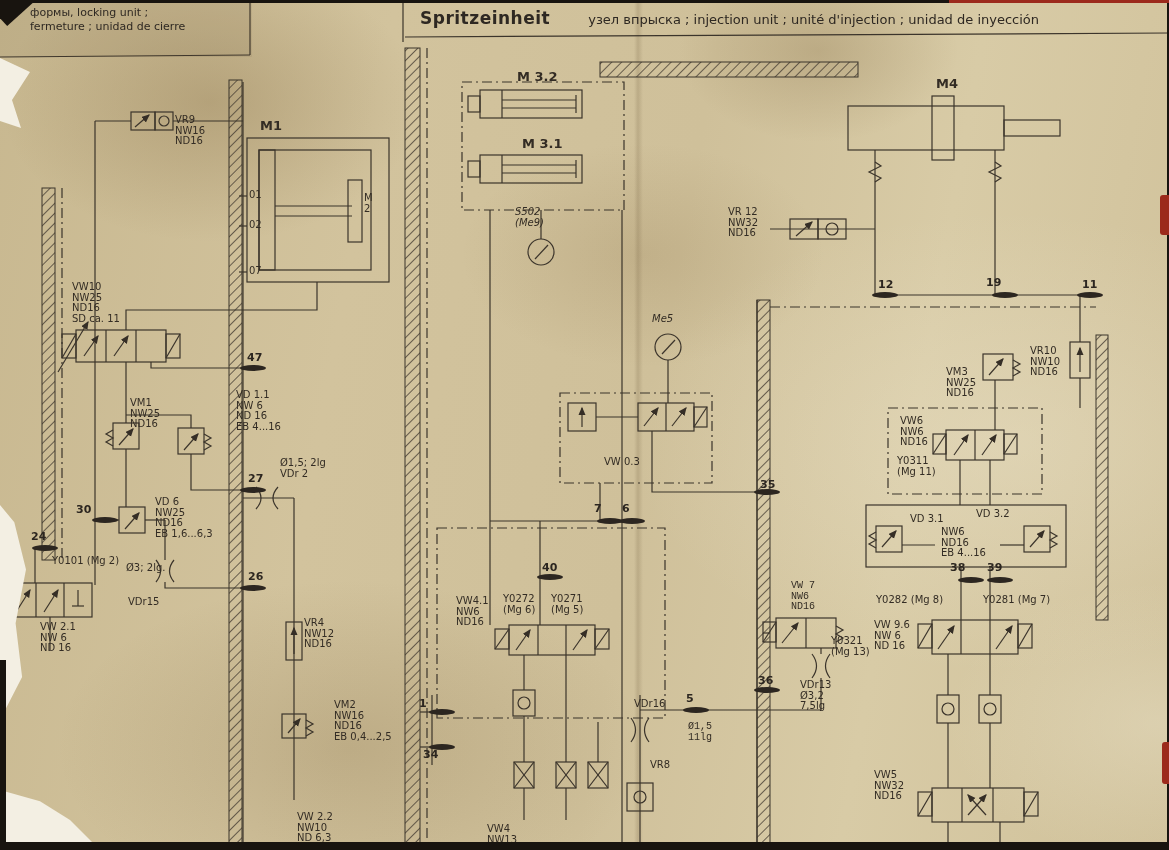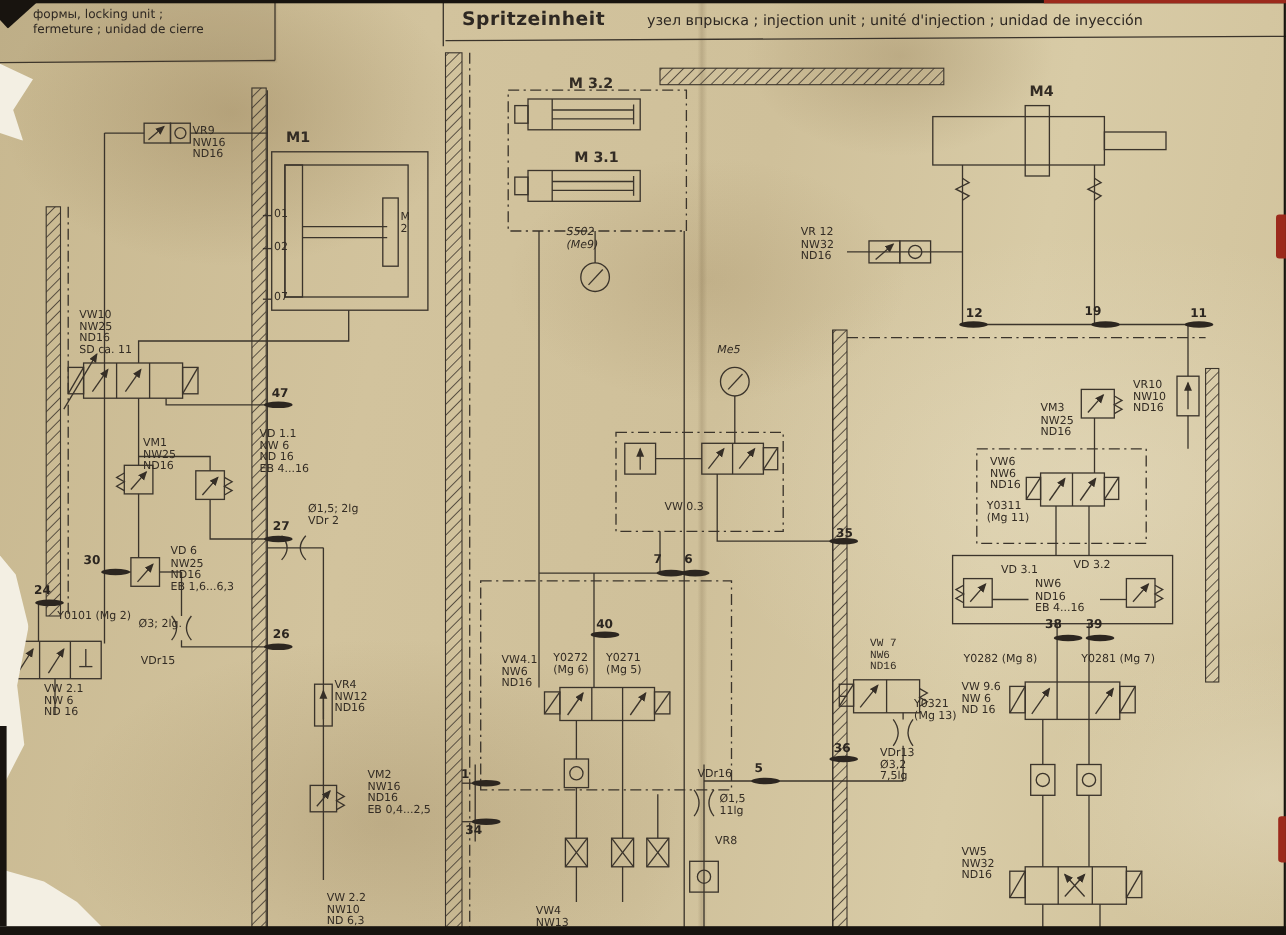--- a/index.html
+++ b/index.html
@@ -430,21 +430,21 @@
         <div>Y0272</div>
         <div>(Mg 6)</div>
       </div>
       <div class="lbl" style="left: 551px; top: 594px;">
         <div>Y0271</div>
         <div>(Mg 5)</div>
       </div>
       <div class="lbl" style="left: 634px; top: 699px;">
         <div>VDr16</div>
       </div>
-      <div class="lbl" style="left: 654px; top: 722px;">
+      <div class="lbl" style="left: 688px; top: 722px; font-family: Liberation Mono, monospace;">
         <div>Ø1,5</div>
         <div>11lg</div>
       </div>
       <div class="lbl" style="left: 650px; top: 760px;">
         <div>VR8</div>
       </div>
       <div class="lbl" style="left: 487px; top: 824px;">
         <div>VW4</div>
         <div>NW13</div>
       </div>

